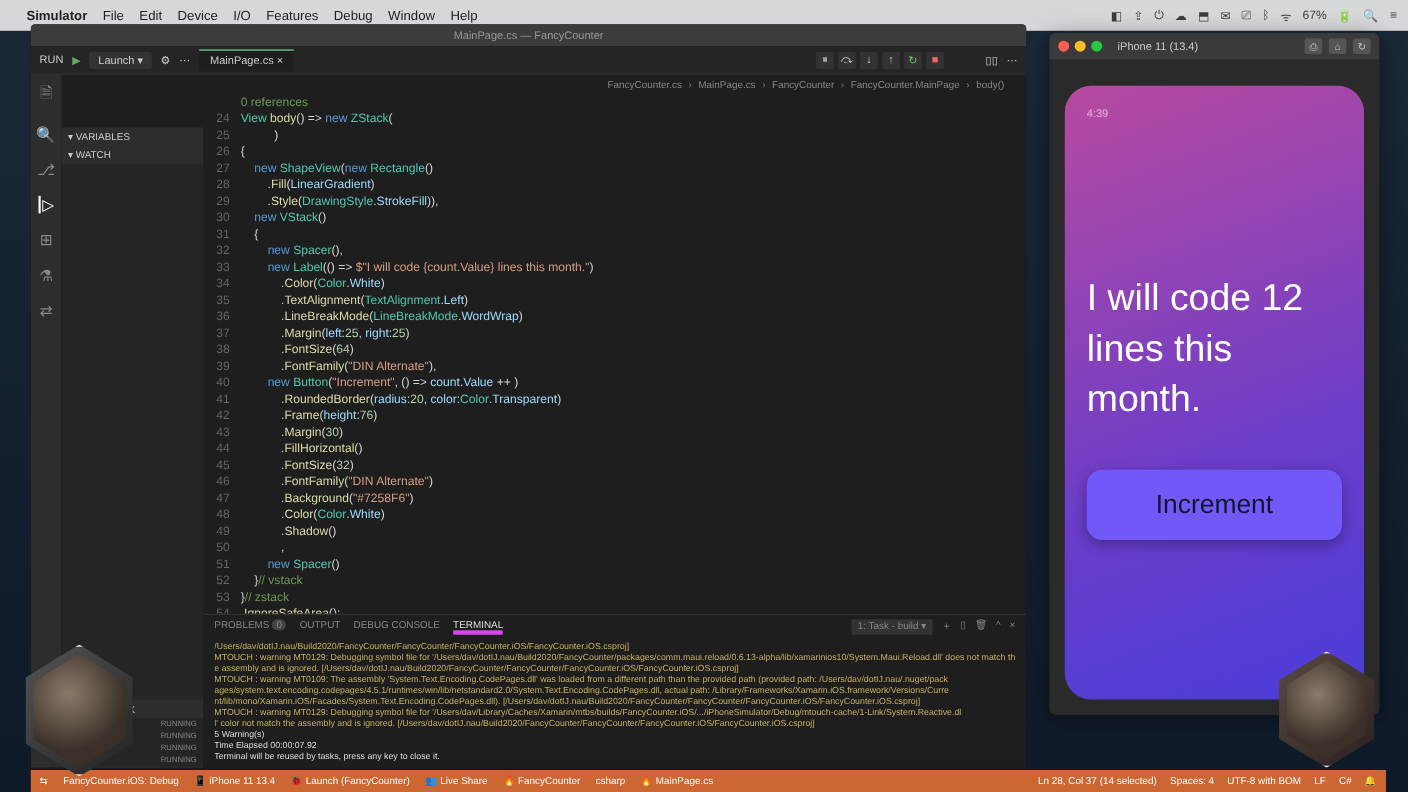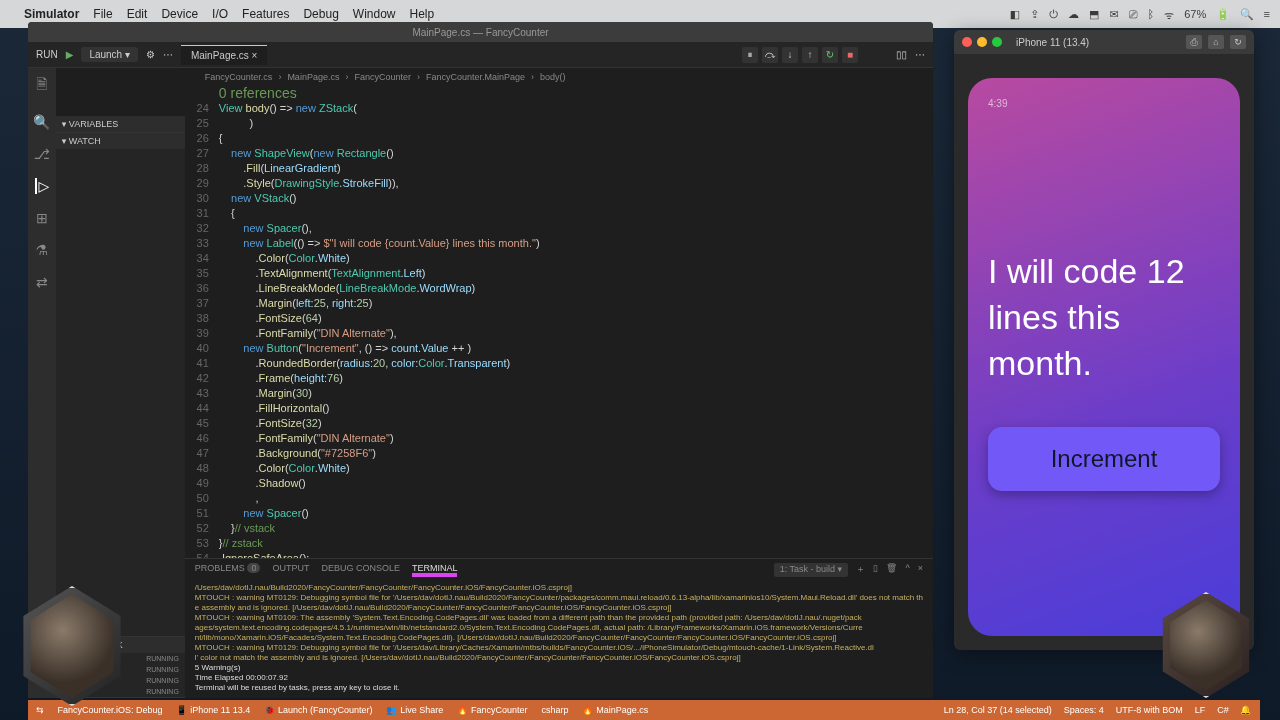--- a/index.html
+++ b/index.html
@@ -29,21 +29,21 @@
 .activity-bar span { color: #888; font-size: 14px; }
 .activity-bar span.active { color: #fff; border-left: 2px solid #fff; padding-left: 2px; }
 
 .side-panel { width: 130px; background: #252526; color: #ccc; font-size: 9px; display: flex; flex-direction: column; margin-top: 48px; }
 .panel-sec { border-bottom: 1px solid #333; }
 .panel-hdr { padding: 3px 6px; background: #2d2d2d; font-size: 9px; text-transform: uppercase; }
 .call-item { padding: 2px 6px; display: flex; justify-content: space-between; font-size: 8px; color: #aaa; }
 .call-item .state { color: #888; font-size: 7px; }
 
 .editor-area { flex: 1; display: flex; flex-direction: column; background: #1e1e1e; }
-.breadcrumb { height: 18px; font-size: 9px; color: #888; padding: 2px 20px; display: flex; gap: 6px; align-items: center; }
+.breadcrumb { height: 18px; font-size: 9px; color: #888; padding: 2px 20px; display: flex; gap: 6px; align-items: center; justify-content: flex-end; }
 .code { flex: 1; overflow: hidden; font-family: "Menlo", monospace; font-size: 11px; line-height: 15px; padding-left: 4px; }
 .line { display: flex; white-space: pre; }
 .ln { width: 30px; text-align: right; color: #666; padding-right: 10px; user-select: none; }
 .kw { color: #569cd6; }
 .cl { color: #4ec9b0; }
 .fn { color: #dcdcaa; }
 .st { color: #d69d85; }
 .nm { color: #b5cea8; }
 .pr { color: #9cdcfe; }
 .cm { color: #6a9955; }
@@ -171,21 +171,21 @@
                 <span class="state">RUNNING</span>
               </div>
             </div>
         </div>
       </div>
       <div class="editor-area">
         <div class="breadcrumb">
           <span>FancyCounter.cs</span> › <span>MainPage.cs</span> › <span>FancyCounter</span> › <span>FancyCounter.MainPage</span> › <span>body()</span>
         </div>
         <div class="code" id="code">
-            <div class="line"><span class="ln"></span><span class="cm" style="font-size:14px">0 references</span></div>
+            <div class="line"><span class="ln"></span><span class="cm" style="font-size:11px">0 references</span></div>
             <div class="line"><span class="ln">24</span><span class="cl">View </span><span class="fn">body</span><span class="tx">() =&gt; </span><span class="kw">new </span><span class="cl">ZStack</span><span class="tx">(</span></div>
             <div class="line"><span class="ln">25</span><span class="tx">          )</span></div>
             <div class="line"><span class="ln">26</span><span class="tx">{</span></div>
             <div class="line"><span class="ln">27</span><span class="tx">    </span><span class="kw">new </span><span class="cl">ShapeView</span><span class="tx">(</span><span class="kw">new </span><span class="cl">Rectangle</span><span class="tx">()</span></div>
             <div class="line"><span class="ln">28</span><span class="tx">        .</span><span class="fn">Fill</span><span class="tx">(</span><span class="pr">LinearGradient</span><span class="tx">)</span></div>
             <div class="line"><span class="ln">29</span><span class="tx">        .</span><span class="fn">Style</span><span class="tx">(</span><span class="cl">DrawingStyle</span><span class="tx">.</span><span class="pr">StrokeFill</span><span class="tx">)),</span></div>
             <div class="line"><span class="ln">30</span><span class="tx">    </span><span class="kw">new </span><span class="cl">VStack</span><span class="tx">()</span></div>
             <div class="line"><span class="ln">31</span><span class="tx">    {</span></div>
             <div class="line"><span class="ln">32</span><span class="tx">        </span><span class="kw">new </span><span class="cl">Spacer</span><span class="tx">(),</span></div>
             <div class="line"><span class="ln">33</span><span class="tx">        </span><span class="kw">new </span><span class="cl">Label</span><span class="tx">(() =&gt; </span><span class="st">$"I will code {count.Value} lines this month."</span><span class="tx">)</span></div>

